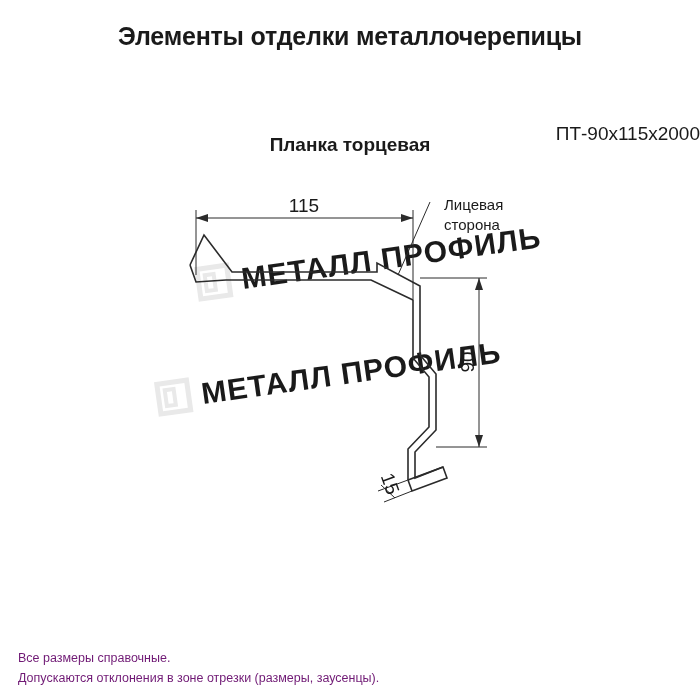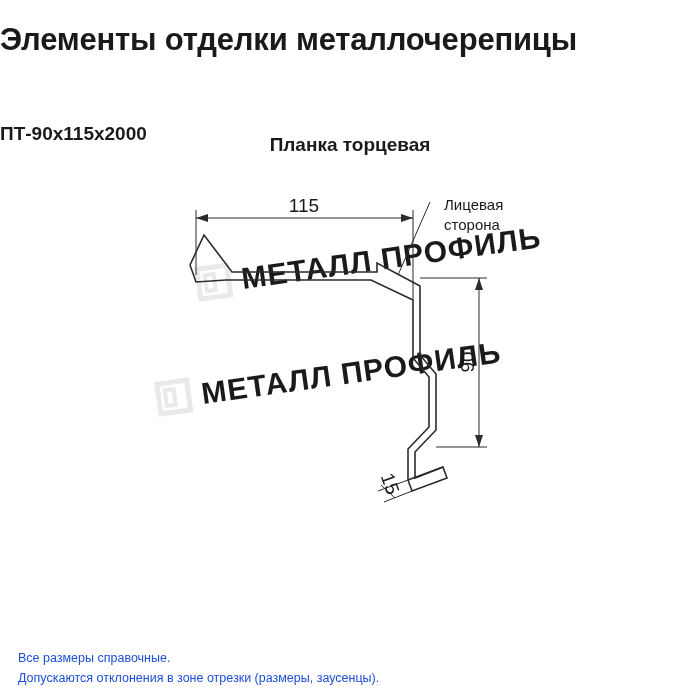--- a/index.html
+++ b/index.html
@@ -18,43 +18,43 @@
   .page {
     position: relative;
     width: 700px;
     height: 700px;
   }
   .title {
     position: absolute;
     top: 22px;
     left: 0;
     width: 700px;
-    text-align: left;
-    font-size: 31px;
+    text-align: center;
+    font-size: 25px;
     font-weight: bold;
     letter-spacing: -0.2px;
   }
   .subtitle {
     position: absolute;
     top: 86px;
     left: 0;
     width: 700px;
     text-align: center;
     font-size: 19px;
     font-weight: bold;
     margin-top: 48px;
   }
   .code {
     position: absolute;
     top: 123px;
     left: 0;
     width: 700px;
-    text-align: left;
+    text-align: right;
     font-size: 19px;
-    font-weight: bold;
+    font-weight: normal;
   }
   .drawing {
     position: absolute;
     top: 160px;
     left: 0;
     width: 700px;
     height: 400px;
   }
   .watermark {
     position: absolute;
@@ -64,21 +64,21 @@
     height: 700px;
     pointer-events: none;
   }
   .footnotes {
     position: absolute;
     left: 18px;
     bottom: 12px;
     width: 660px;
     font-size: 12.5px;
     line-height: 20px;
-    color: #1d4ed8;
+    color: #701a75;
   }
   .footnotes div {
     white-space: nowrap;
   }
   svg text {
     font-family: "Liberation Sans", sans-serif;
     fill: #1a1a1a;
   }
 </style>
 </head>

